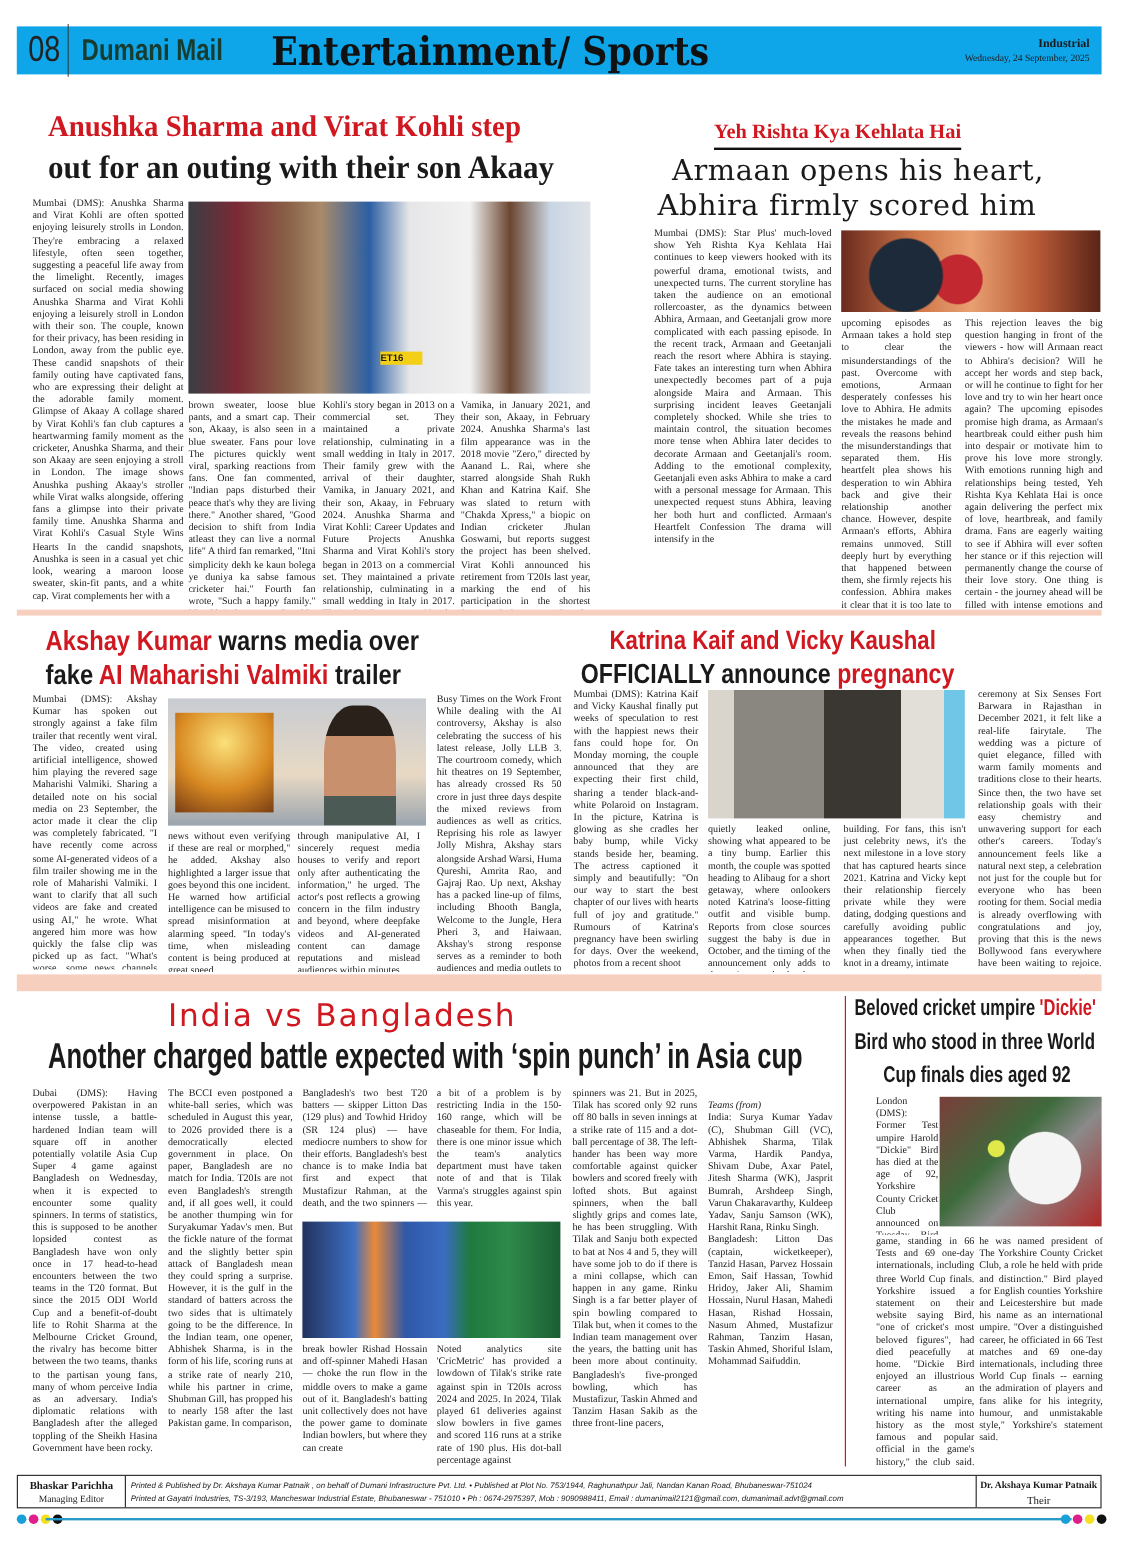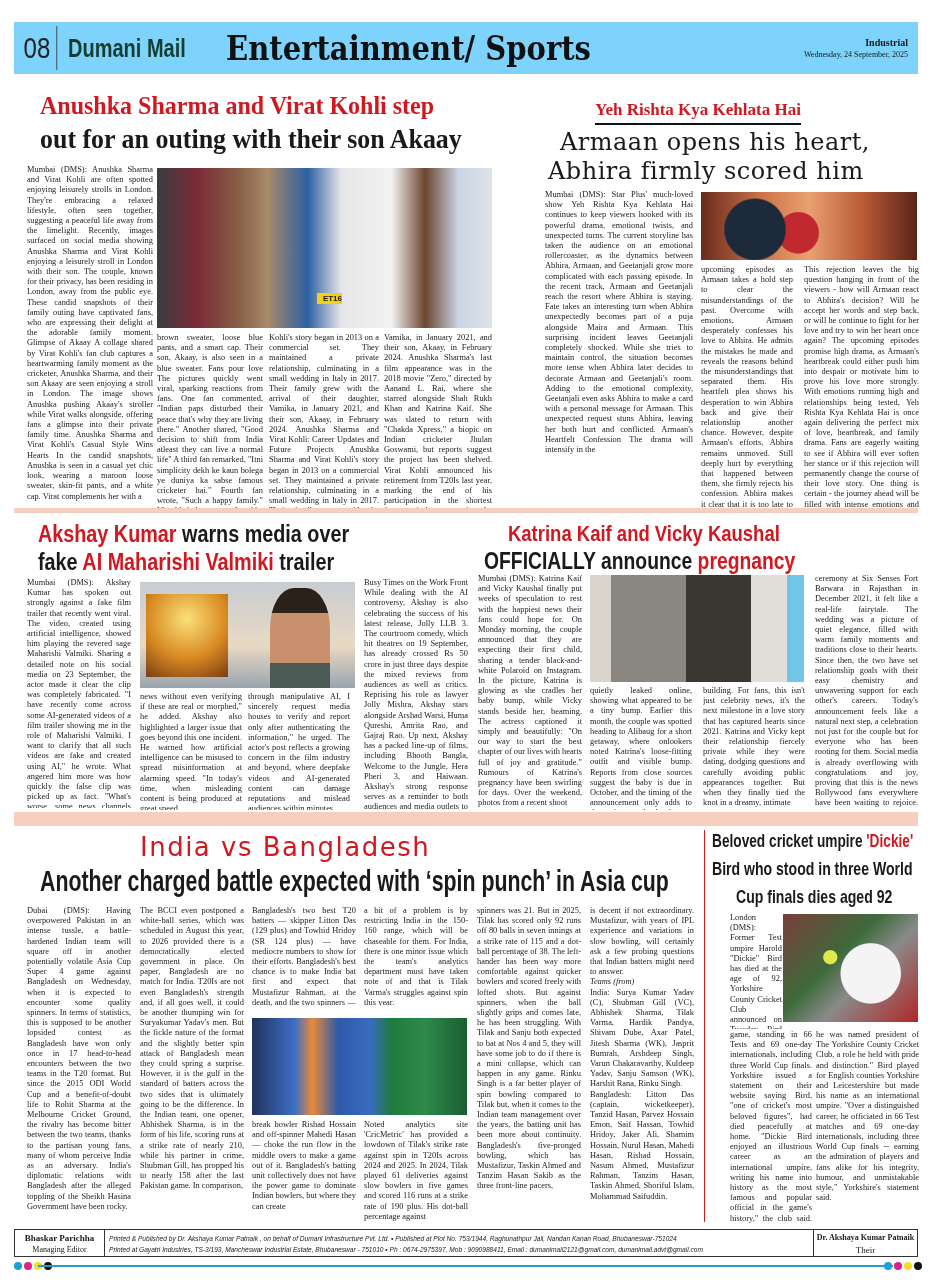--- a/index.html
+++ b/index.html
@@ -1,17 +1,17 @@
 <!DOCTYPE html>
 <html><head>
 <meta charset="utf-8">
 <style>
 *{box-sizing:border-box;margin:0;padding:0}
 body{width:945px;height:1284px;background:#fff;font-family:"Liberation Serif",serif;color:#1a1a1a;position:relative;overflow:hidden}
-.masthead{position:absolute;left:14px;top:22px;width:904px;height:52px;background:#7dd3fc;display:flex;align-items:center}
+.masthead{position:absolute;left:14px;top:22px;width:904px;height:40px;background:#0ea5e9;display:flex;align-items:center}
 .pg{font-family:"Liberation Sans",sans-serif;font-size:30px;font-weight:300;color:#222;padding:0 8px 0 12px;border-right:1px solid #333;line-height:44px;transform:scaleX(.8);transform-origin:left}
 .paper{font-family:"Liberation Sans",sans-serif;font-weight:bold;font-size:25px;color:#173d30;margin-left:0;transform:scaleX(.8);transform-origin:left;white-space:nowrap;width:150px}
 .section{font-family:"DejaVu Serif",serif;font-weight:bold;font-size:33px;color:#111;transform:scaleX(.88);transform-origin:left;white-space:nowrap;width:460px;margin-left:8px}
 .place{margin-left:auto;margin-right:10px;text-align:right;font-size:10px;font-weight:bold}
 .place .d{font-size:8px;font-weight:normal;margin-top:2px}
 .hl-red{color:#d01820}
 .h1{position:absolute;left:40px;top:92px;font-size:25px;font-weight:bold;color:#d01820;white-space:nowrap;transform:scaleX(.96);transform-origin:left}
 .h1b{position:absolute;left:40px;top:124px;font-size:27px;font-weight:bold;white-space:nowrap;transform:scaleX(.96);transform-origin:left}
 .kick{position:absolute;left:595px;top:100px;font-size:17px;font-weight:bold;color:#d01820;border-bottom:2px solid #111;padding-bottom:3px;white-space:nowrap}
 .h2a,.h2b{position:absolute;font-family:"DejaVu Serif",serif;font-weight:normal;font-size:24px;white-space:nowrap;letter-spacing:.5px}
@@ -42,21 +42,21 @@
   <div class="place">
     <div>Industrial</div>
     <div class="d">Wednesday, 24 September, 2025</div>
   </div>
 </div>
 
 <div class="h1">Anushka Sharma and Virat Kohli step</div>
 <div class="h1b">out for an outing with their son Akaay</div>
 <div class="col" style="left:27px;top:165px;width:126px;height:340px"><b>Mumbai (DMS):</b> <span>Anushka Sharma and Virat Kohli are often spotted enjoying leisurely strolls in London. They're embracing a relaxed lifestyle, often seen together, suggesting a peaceful life away from the limelight. Recently, images surfaced on social media showing Anushka Sharma and Virat Kohli enjoying a leisurely stroll in London with their son. The couple, known for their privacy, has been residing in London, away from the public eye. These candid snapshots of their family outing have captivated fans, who are expressing their delight at the adorable family moment. Glimpse of Akaay A collage shared by Virat Kohli's fan club captures a heartwarming family moment as the cricketer, Anushka Sharma, and their son Akaay are seen enjoying a stroll in London. The image shows Anushka pushing Akaay's stroller while Virat walks alongside, offering fans a glimpse into their private family time. Anushka Sharma and Virat Kohli's Casual Style Wins Hearts In the candid snapshots, Anushka is seen in a casual yet chic look, wearing a maroon loose sweater, skin-fit pants, and a white cap. Virat complements her with a</span></div>
 <div class="img" style="left:157px;top:168px;width:335px;height:160px;background:linear-gradient(90deg,#3a3d44 0%,#7b2a35 12%,#8a6248 25%,#a98a6a 33%,#2b5fa3 45%,#e6e6e8 55%,#f2f2f2 70%,#6b4630 80%,#c9d5e3 90%,#dfe3e8 100%)">
-  <div style="position:absolute;left:160px;top:125px;width:25px;height:11px;background:#f3cf18;font:bold 8px 'Liberation Sans',sans-serif;text-align:right;line-height:11px">ET16</div>
+  <div style="position:absolute;left:160px;top:125px;width:35px;height:11px;background:#f3cf18;font:bold 8px 'Liberation Sans',sans-serif;text-align:left;line-height:11px">ET16</div>
 </div>
 <div class="col" style="left:157px;top:333px;width:106px;height:175px">brown sweater, loose blue pants, and a smart cap. Their son, Akaay, is also seen in a blue sweater. Fans pour love The pictures quickly went viral, sparking reactions from fans. One fan commented, "Indian paps disturbed their peace that's why they are living there." Another shared, "Good decision to shift from India atleast they can live a normal life" A third fan remarked, "Itni simplicity dekh ke kaun bolega ye duniya ka sabse famous cricketer hai." Fourth fan wrote, "Such a happy family." Virushka's love story Anushka Sharma and Virat</div>
 <div class="col" style="left:269px;top:333px;width:110px;height:175px">Kohli's story began in 2013 on a commercial set. They maintained a private relationship, culminating in a small wedding in Italy in 2017. Their family grew with the arrival of their daughter, Vamika, in January 2021, and their son, Akaay, in February 2024. Anushka Sharma and Virat Kohli: Career Updates and Future Projects Anushka Sharma and Virat Kohli's story began in 2013 on a commercial set. They maintained a private relationship, culminating in a small wedding in Italy in 2017. Their family grew with the arrival of their daughter,</div>
 <div class="col" style="left:384px;top:333px;width:108px;height:175px">Vamika, in January 2021, and their son, Akaay, in February 2024. Anushka Sharma's last film appearance was in the 2018 movie "Zero," directed by Aanand L. Rai, where she starred alongside Shah Rukh Khan and Katrina Kaif. She was slated to return with "Chakda Xpress," a biopic on Indian cricketer Jhulan Goswami, but reports suggest the project has been shelved. Virat Kohli announced his retirement from T20Is last year, marking the end of his participation in the shortest format of the game after the T20 World Cup 2024.</div>
 
 <div class="kick">Yeh Rishta Kya Kehlata Hai</div>
 <div class="h2a">Armaan opens his heart,</div>
 <div class="h2b">Abhira firmly scored him</div>
 <div class="col" style="left:545px;top:190px;width:148px;height:320px"><b>Mumbai (DMS):</b> <span>Star Plus' much-loved show Yeh Rishta Kya Kehlata Hai continues to keep viewers hooked with its powerful drama, emotional twists, and unexpected turns. The current storyline has taken the audience on an emotional rollercoaster, as the dynamics between Abhira, Armaan, and Geetanjali grow more complicated with each passing episode. In the recent track, Armaan and Geetanjali reach the resort where Abhira is staying. Fate takes an interesting turn when Abhira unexpectedly becomes part of a puja alongside Maira and Armaan. This surprising incident leaves Geetanjali completely shocked. While she tries to maintain control, the situation becomes more tense when Abhira later decides to decorate Armaan and Geetanjali's room. Adding to the emotional complexity, Geetanjali even asks Abhira to make a card with a personal message for Armaan. This unexpected request stuns Abhira, leaving her both hurt and conflicted. Armaan's Heartfelt Confession The drama will intensify in the</span></div>
 <div class="img" style="left:701px;top:192px;width:216px;height:68px;background:radial-gradient(circle at 25% 55%,#1c2a3a 0 18%,transparent 19%),radial-gradient(circle at 45% 60%,#c22830 0 16%,transparent 17%),linear-gradient(90deg,#6a2a1e,#d0784a 30%,#e9a071 50%,#b85a36 75%,#5a2418)"></div>
@@ -90,21 +90,21 @@
 <div class="h3" style="left:40px;top:864px;font-size:30px;transform:scaleX(.71)">Another charged battle expected with ‘spin punch’ in Asia cup</div>
 <div class="col" style="left:27px;top:906px;width:104px;height:318px"><b>Dubai (DMS):</b> <span>Having overpowered Pakistan in an intense tussle, a battle-hardened Indian team will square off in another potentially volatile Asia Cup Super 4 game against Bangladesh on Wednesday, when it is expected to encounter some quality spinners. In terms of statistics, this is supposed to be another lopsided contest as Bangladesh have won only once in 17 head-to-head encounters between the two teams in the T20 format. But since the 2015 ODI World Cup and a benefit-of-doubt life to Rohit Sharma at the Melbourne Cricket Ground, the rivalry has become bitter between the two teams, thanks to the partisan young fans, many of whom perceive India as an adversary. India's diplomatic relations with Bangladesh after the alleged toppling of the Sheikh Hasina Government have been rocky.</span></div>
 <div class="col" style="left:140px;top:906px;width:104px;height:318px">The BCCI even postponed a white-ball series, which was scheduled in August this year, to 2026 provided there is a democratically elected government in place. On paper, Bangladesh are no match for India. T20Is are not even Bangladesh's strength and, if all goes well, it could be another thumping win for Suryakumar Yadav's men. But the fickle nature of the format and the slightly better spin attack of Bangladesh mean they could spring a surprise. However, it is the gulf in the standard of batters across the two sides that is ultimately going to be the difference. In the Indian team, one opener, Abhishek Sharma, is in the form of his life, scoring runs at a strike rate of nearly 210, while his partner in crime, Shubman Gill, has propped his to nearly 158 after the last Pakistan game. In comparison,</div>
 <div class="col" style="left:252px;top:906px;width:104px;height:100px">Bangladesh's two best T20 batters — skipper Litton Das (129 plus) and Towhid Hridoy (SR 124 plus) — have mediocre numbers to show for their efforts. Bangladesh's best chance is to make India bat first and expect that Mustafizur Rahman, at the death, and the two spinners — leg-</div>
 <div class="col" style="left:364px;top:906px;width:104px;height:100px">a bit of a problem is by restricting India in the 150-160 range, which will be chaseable for them. For India, there is one minor issue which the team's analytics department must have taken note of and that is Tilak Varma's struggles against spin this year.</div>
 <div class="img" style="left:252px;top:1018px;width:215px;height:97px;background:linear-gradient(90deg,#22325c 0%,#3d6fc4 20%,#e88a3a 28%,#2f58a8 40%,#3a6cc0 55%,#1f7a3e 65%,#2e8a4a 80%,#1b5d33 100%)"></div>
 <div class="col" style="left:252px;top:1120px;width:104px;height:104px">break bowler Rishad Hossain and off-spinner Mahedi Hasan — choke the run flow in the middle overs to make a game out of it. Bangladesh's batting unit collectively does not have the power game to dominate Indian bowlers, but where they can create</div>
 <div class="col" style="left:364px;top:1120px;width:104px;height:104px">Noted analytics site 'CricMetric' has provided a lowdown of Tilak's strike rate against spin in T20Is across 2024 and 2025. In 2024, Tilak played 61 deliveries against slow bowlers in five games and scored 116 runs at a strike rate of 190 plus. His dot-ball percentage against</div>
 <div class="col" style="left:477px;top:906px;width:104px;height:318px">spinners was 21. But in 2025, Tilak has scored only 92 runs off 80 balls in seven innings at a strike rate of 115 and a dot-ball percentage of 38. The left-hander has been way more comfortable against quicker bowlers and scored freely with lofted shots. But against spinners, when the ball slightly grips and comes late, he has been struggling. With Tilak and Sanju both expected to bat at Nos 4 and 5, they will have some job to do if there is a mini collapse, which can happen in any game. Rinku Singh is a far better player of spin bowling compared to Tilak but, when it comes to the Indian team management over the years, the batting unit has been more about continuity. Bangladesh's five-pronged bowling, which has Mustafizur, Taskin Ahmed and Tanzim Hasan Sakib as the three front-line pacers,</div>
 <div class="col" style="left:590px;top:906px;width:104px;height:318px">
-  <span>is decent if not extraordinary. Mustafizur, with years of IPL experience and variations in slow bowling, will certainly ask a few probing questions that Indian batters might need to answer.</span><br>
+  <br>
   <b><i>Teams (from)</i></b><br>
   <b>India:</b> <span>Surya Kumar Yadav (C), Shubman Gill (VC), Abhishek Sharma, Tilak Varma, Hardik Pandya, Shivam Dube, Axar Patel, Jitesh Sharma (WK), Jasprit Bumrah, Arshdeep Singh, Varun Chakaravarthy, Kuldeep Yadav, Sanju Samson (WK), Harshit Rana, Rinku Singh.</span><br>
   <b>Bangladesh:</b> <span>Litton Das (captain, wicketkeeper), Tanzid Hasan, Parvez Hossain Emon, Saif Hassan, Towhid Hridoy, Jaker Ali, Shamim Hossain, Nurul Hasan, Mahedi Hasan, Rishad Hossain, Nasum Ahmed, Mustafizur Rahman, Tanzim Hasan, Taskin Ahmed, Shoriful Islam, Mohammad Saifuddin.</span>
 </div>
 
 <div class="vline" style="left:704px;top:830px;height:392px"></div>
 
 <div class="h3" style="left:712px;top:830px;font-size:19px;transform:scaleX(.72)"><span>Beloved cricket umpire </span><span class="hl-red">'Dickie'</span></div>
 <div class="h3" style="left:712px;top:858px;font-size:19px;transform:scaleX(.74)">Bird who stood in three World</div>
 <div class="h3" style="left:736px;top:886px;font-size:19px;transform:scaleX(.74)">Cup finals dies aged 92</div>

